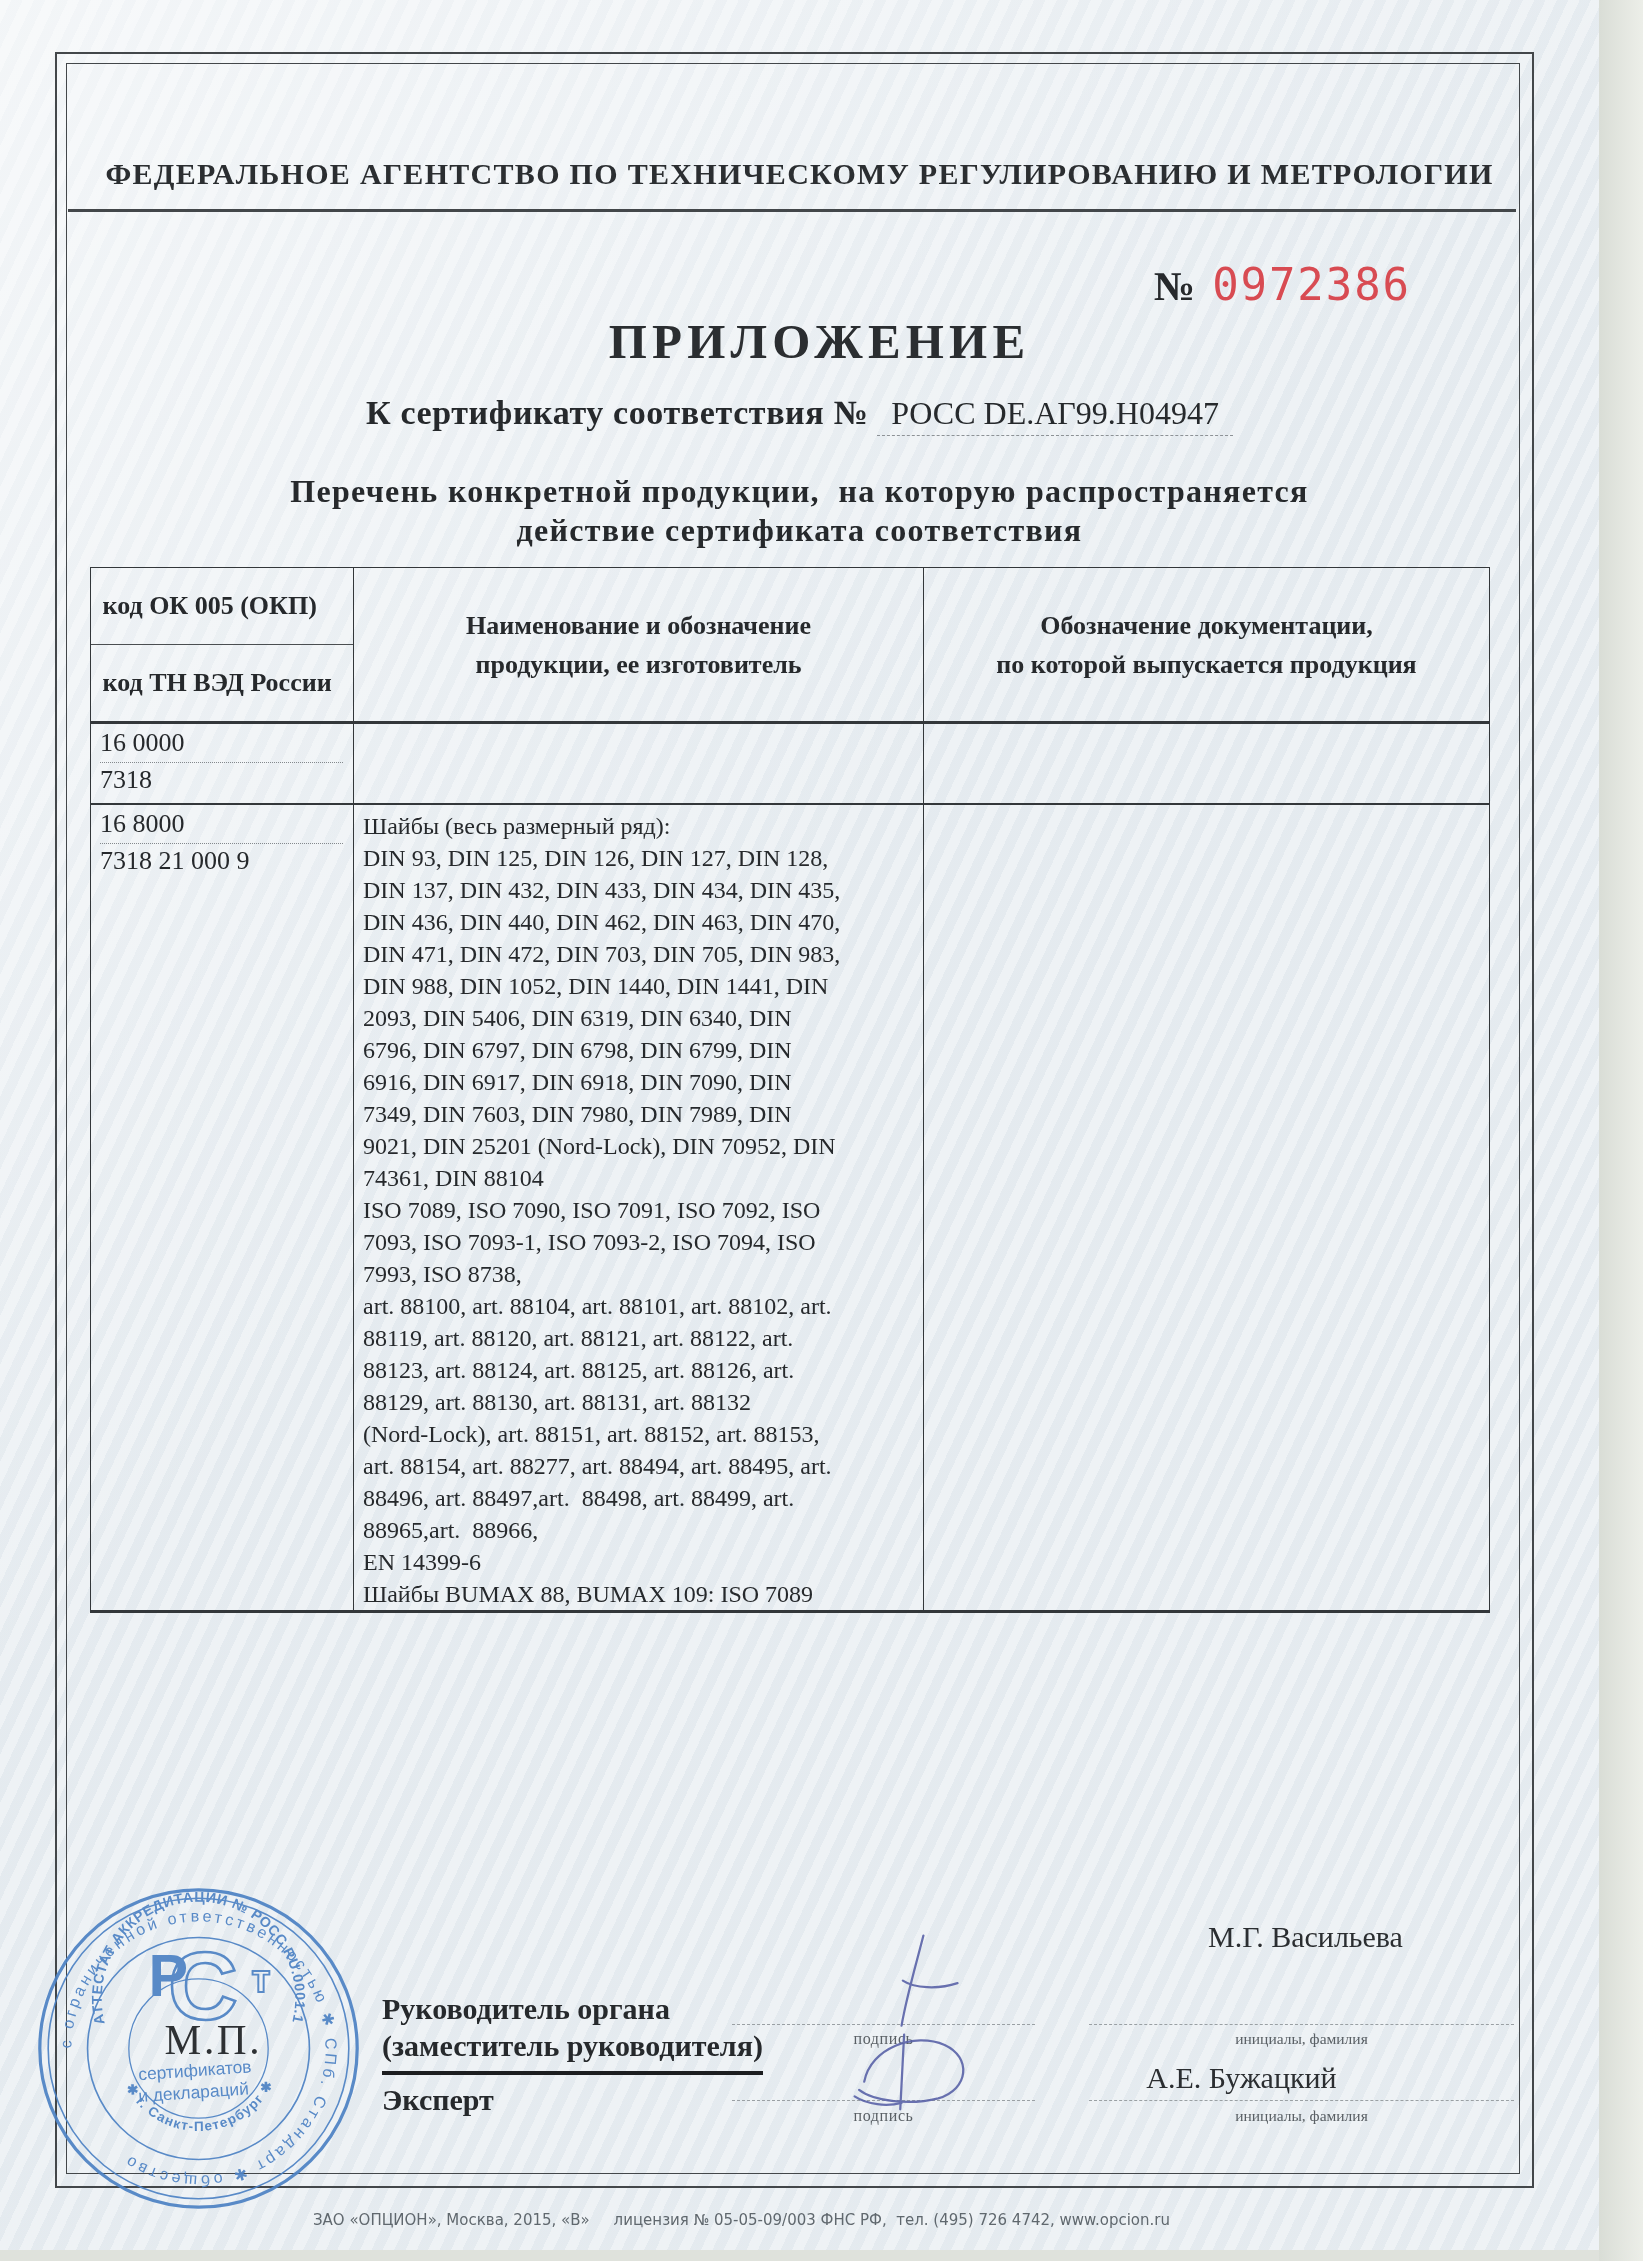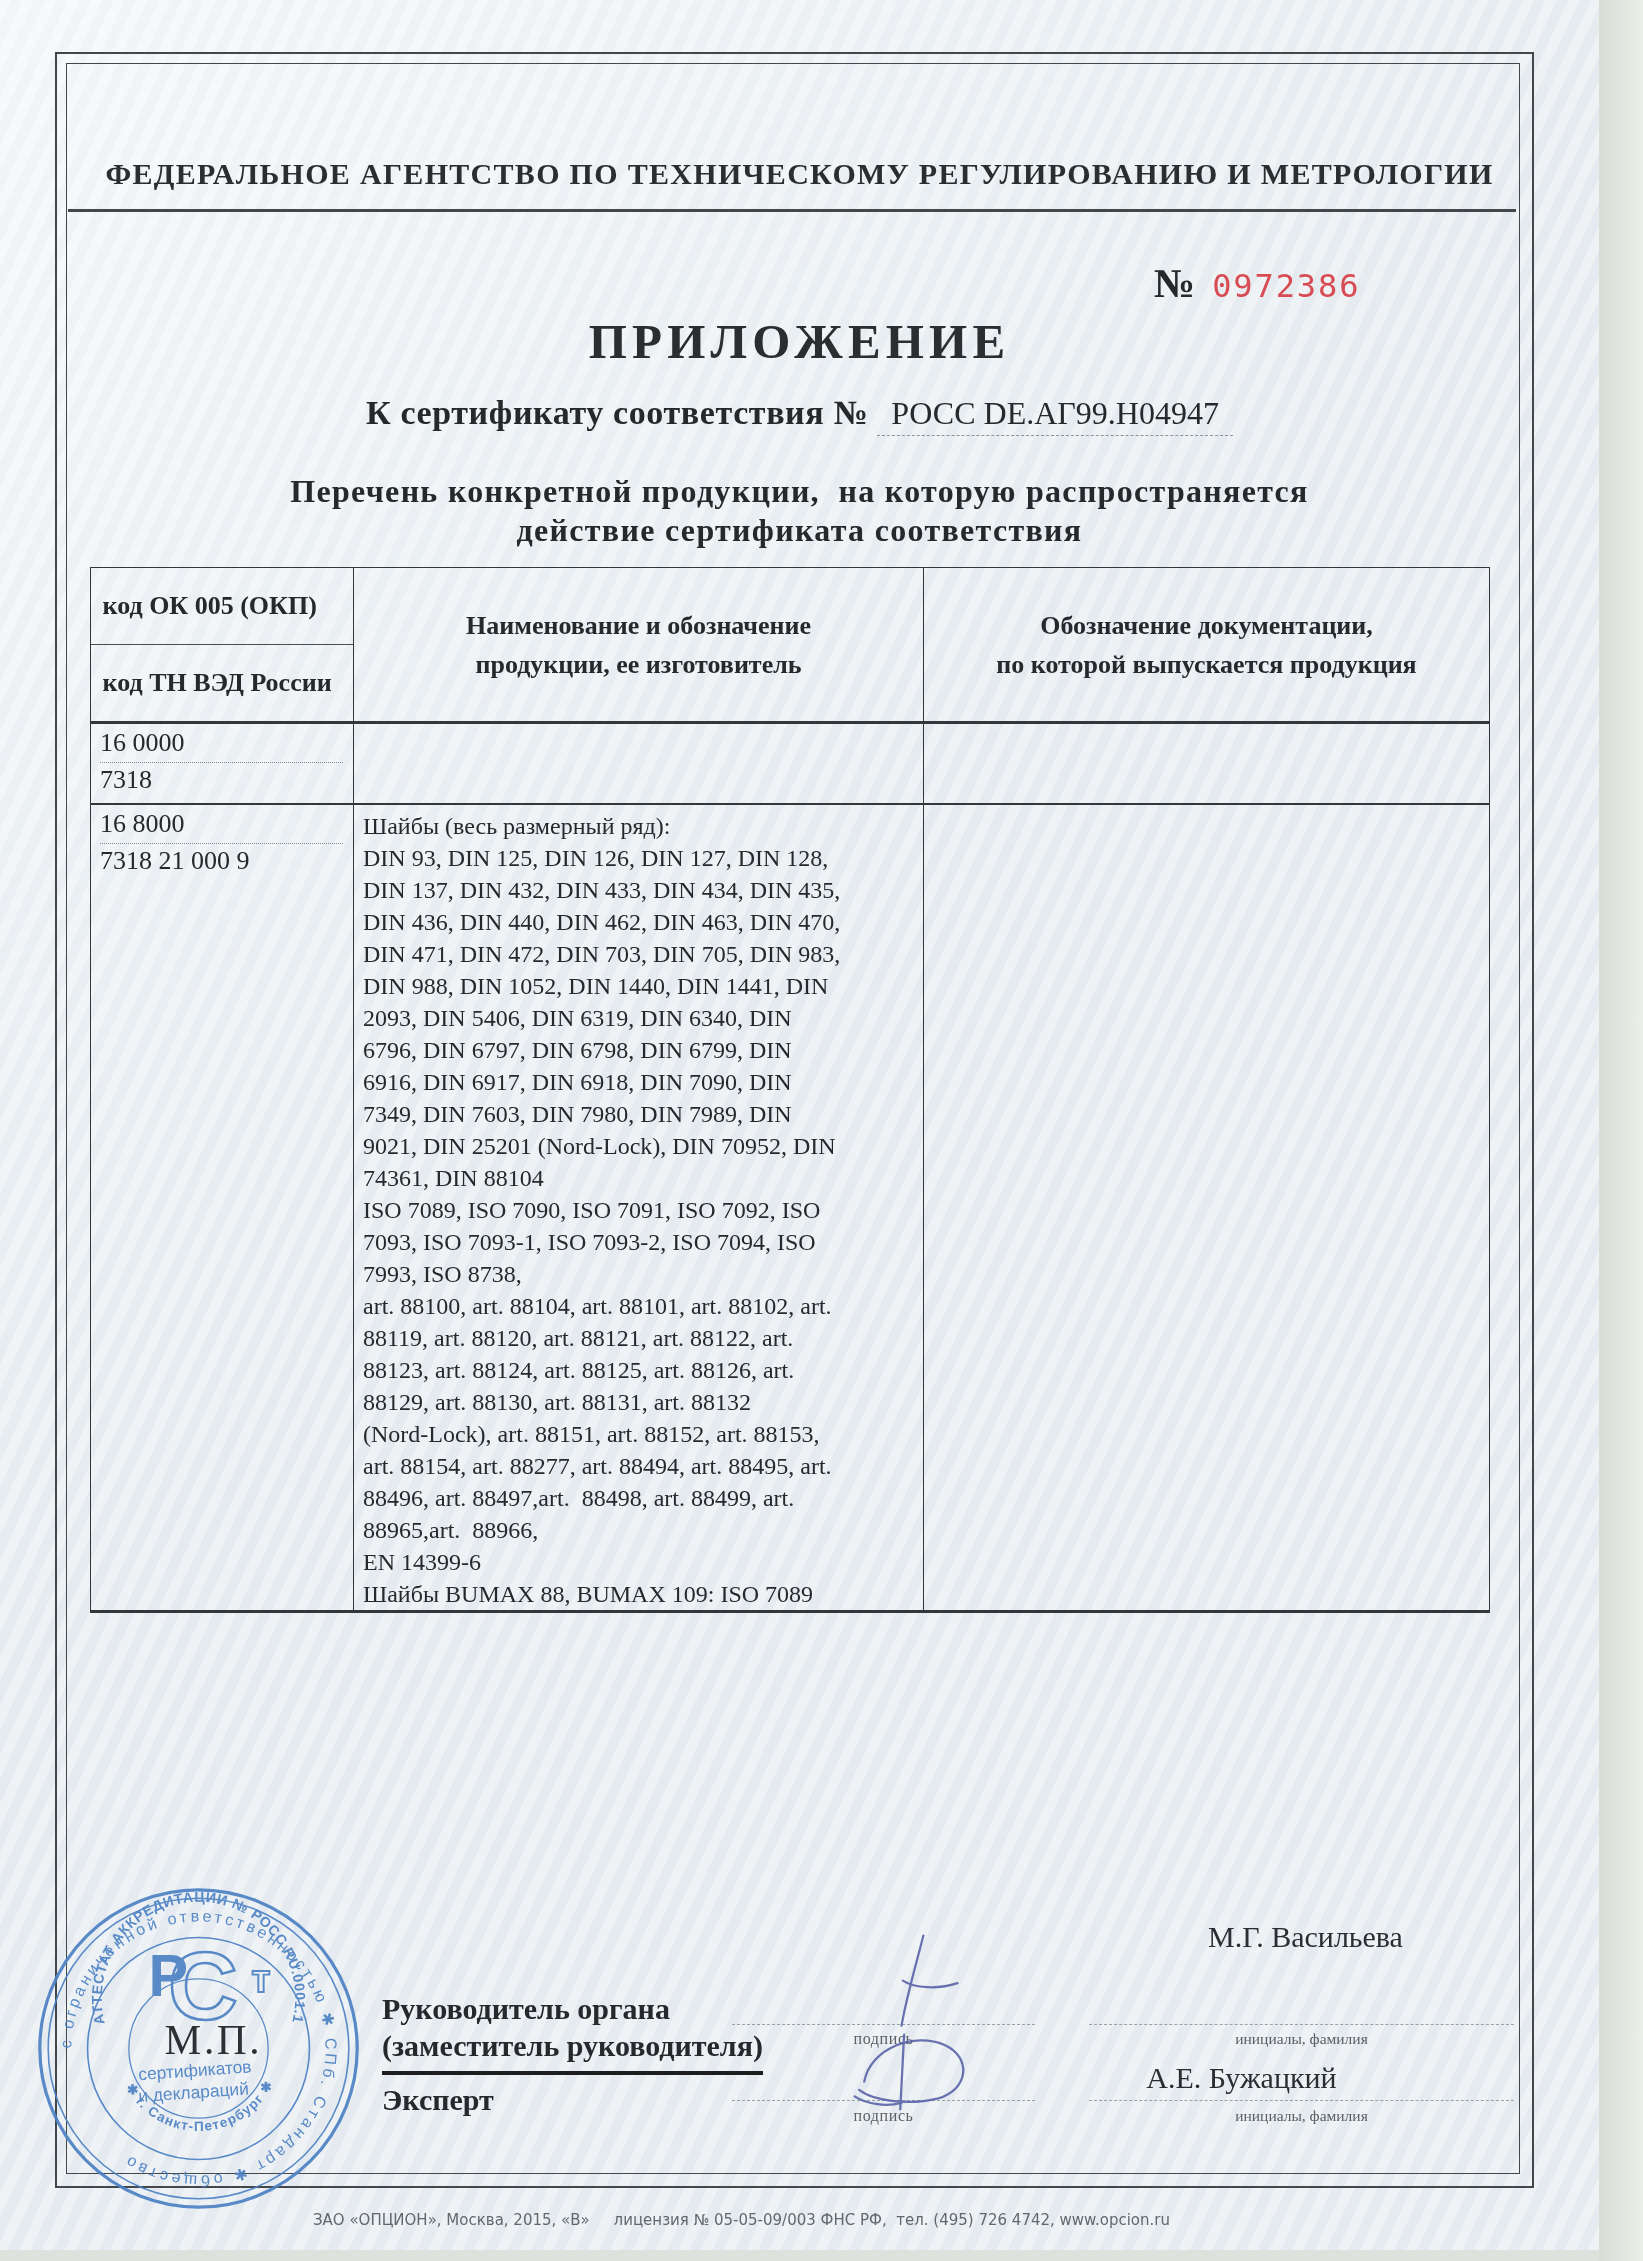--- a/index.html
+++ b/index.html
@@ -21,24 +21,24 @@
         border:1.9px solid #43474a;}
 
   .title1{position:absolute;left:0;top:98px;width:1599px;text-align:center;
         font-size:41px;font-weight:bold;letter-spacing:6.4px;color:#2b2e31;}
   .title2{position:absolute;left:0;top:157px;width:1599px;text-align:center;
         font-size:30px;font-weight:bold;letter-spacing:1.3px;color:#2b2e31;}
   .header-rule{position:absolute;left:68px;top:209px;width:1448px;height:3.2px;background:#43474a;}
 
   .blank-number{position:absolute;left:1154px;top:259px;display:flex;align-items:baseline;gap:17px;}
   .no-sign{font-size:41px;font-weight:bold;color:#26292c;}
-  .no-digits{font-family:"DejaVu Sans Mono",monospace;font-size:32px;color:#d84b52;letter-spacing:1.9px;}
+  .no-digits{font-family:"DejaVu Sans Mono",monospace;font-size:44px;color:#d84b52;letter-spacing:1.9px;}
 
   .doc-title{position:absolute;left:0;top:313px;width:1599px;text-align:center;
-        font-size:49px;font-weight:bold;letter-spacing:5.2px;color:#2b2e31;}
+        font-size:49px;font-weight:bold;letter-spacing:5.2px;color:#2b2e31;padding-left:20px;}
 
   .cert-line{position:absolute;left:0;top:394px;width:1599px;text-align:center;}
   .cert-label{font-size:34px;font-weight:bold;letter-spacing:0.6px;}
   .cert-no{font-size:32px;padding:0 14px 3.9px 14px;border-bottom:1.9px dashed #8d9296;margin-left:6.4px;}
 
   .subtitle{position:absolute;left:0;top:472px;width:1599px;text-align:center;
         font-size:32px;font-weight:bold;letter-spacing:1.3px;line-height:1.22;white-space:pre-wrap;}
 
   table.products{position:absolute;left:90px;top:567px;width:1399px;border-collapse:collapse;table-layout:fixed;}
   table.products col.c1{width:263px;} table.products col.c2{width:570px;} table.products col.c3{width:566px;}

